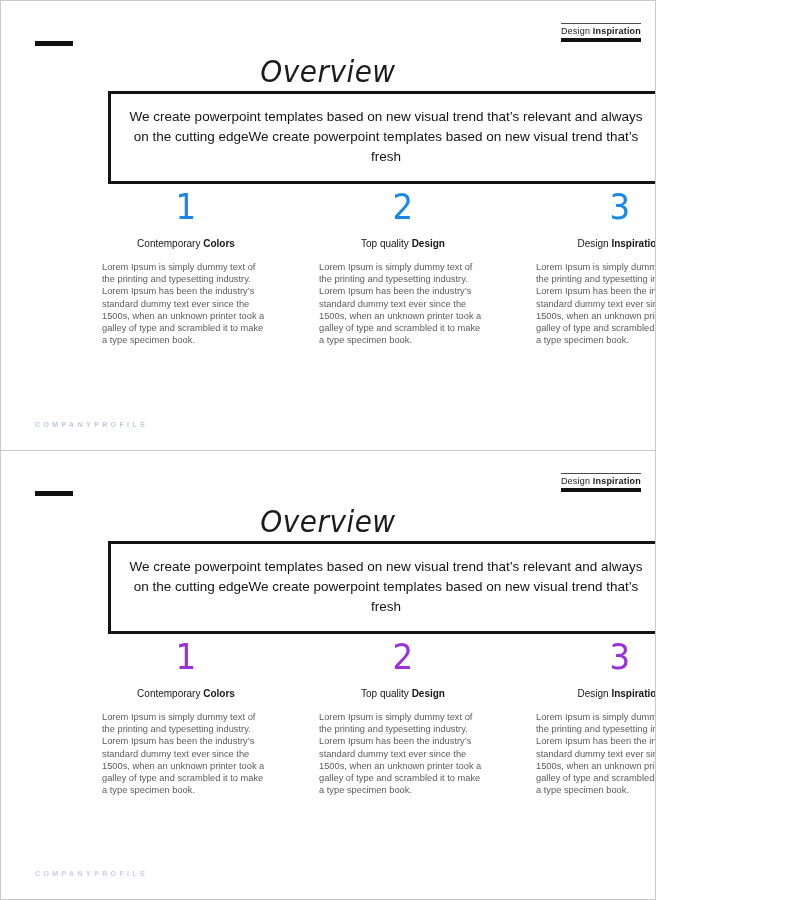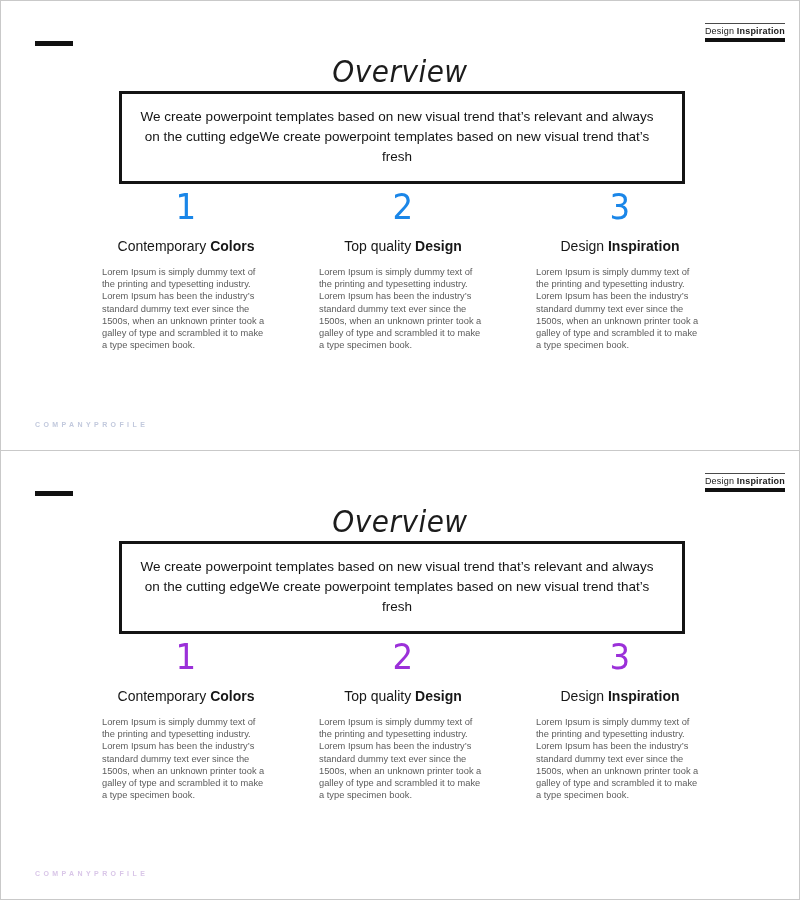--- a/index.html
+++ b/index.html
@@ -7,21 +7,21 @@
     padding: 0;
     background: #ffffff;
   }
   body {
     width: 800px;
     height: 900px;
     font-family: "Liberation Sans", sans-serif;
     -webkit-font-smoothing: antialiased;
   }
   .page {
-    width: 800px;
+    width: 656px;
     height: 900px;
     box-sizing: border-box;
     border: 1px solid #c9c9c9;
     display: flex;
     flex-direction: column;
     background: #fff;
   }
   .slide {
     position: relative;
     box-sizing: border-box;
@@ -82,21 +82,21 @@
     font-size: 31px;
     font-weight: 300;
     color: #1c1c1c;
     letter-spacing: .5px;
     font-style: italic;
   }
 
   
   .headline-box {
     position: absolute;
-    left: 118px;
+    left: 107px;
     top: 90px;
     width: 566px;
     box-sizing: border-box;
     border: 3px solid #141414;
     padding: 13px 26px 14px 16px;
     text-align: center;
   }
   .headline-text {
     font-size: 13.5px;
     line-height: 20px;
@@ -119,21 +119,21 @@
   }
   .col-number {
     font-family: "Liberation Sans Narrow", "DejaVu Sans Condensed", "Liberation Sans", sans-serif;
     font-weight: 300;
     font-size: 36px;
     line-height: 40px;
     letter-spacing: .5px;
   }
   .col-heading {
     margin-top: 11px;
-    font-size: 14px;
+    font-size: 10px;
     color: #171717;
     font-weight: 400;
     white-space: nowrap;
   }
   .col-heading b {
     font-weight: 700;
   }
   .col-body {
     margin-top: 12px;
     font-size: 9.3px;

